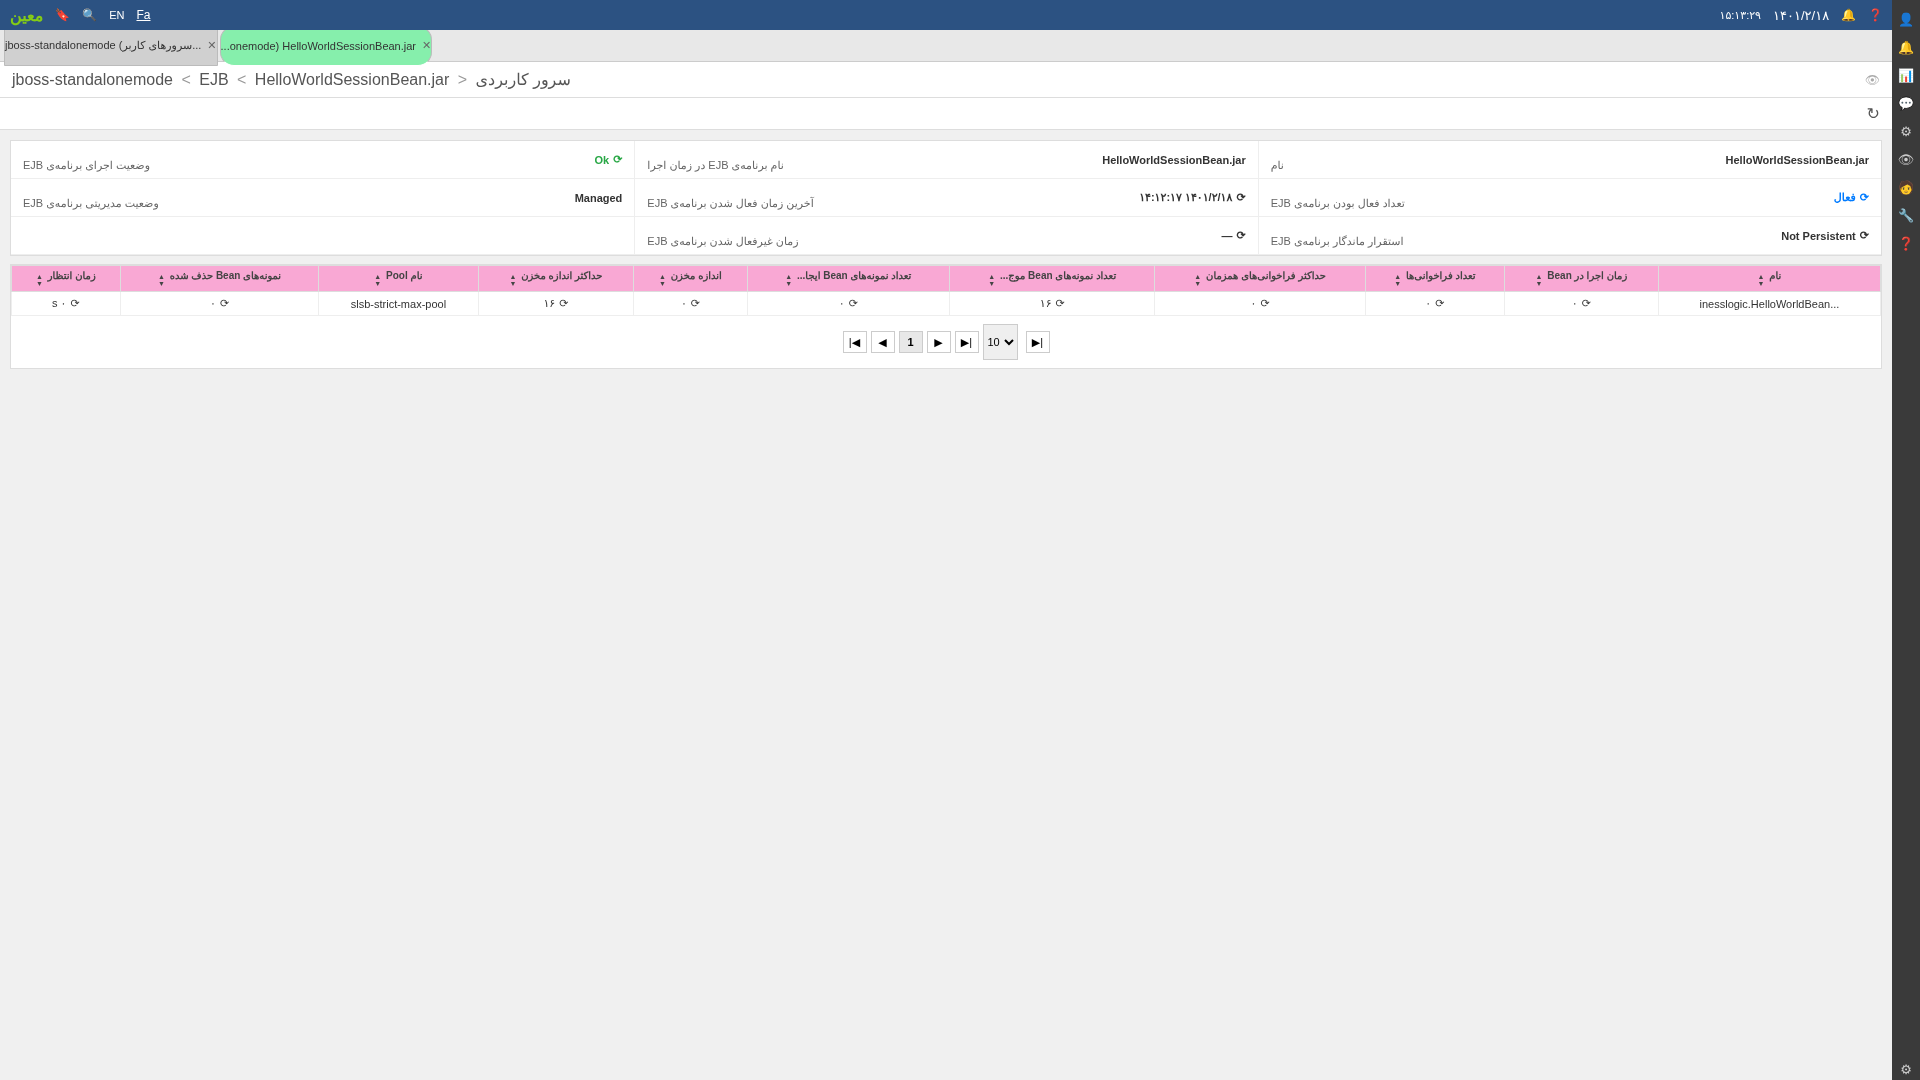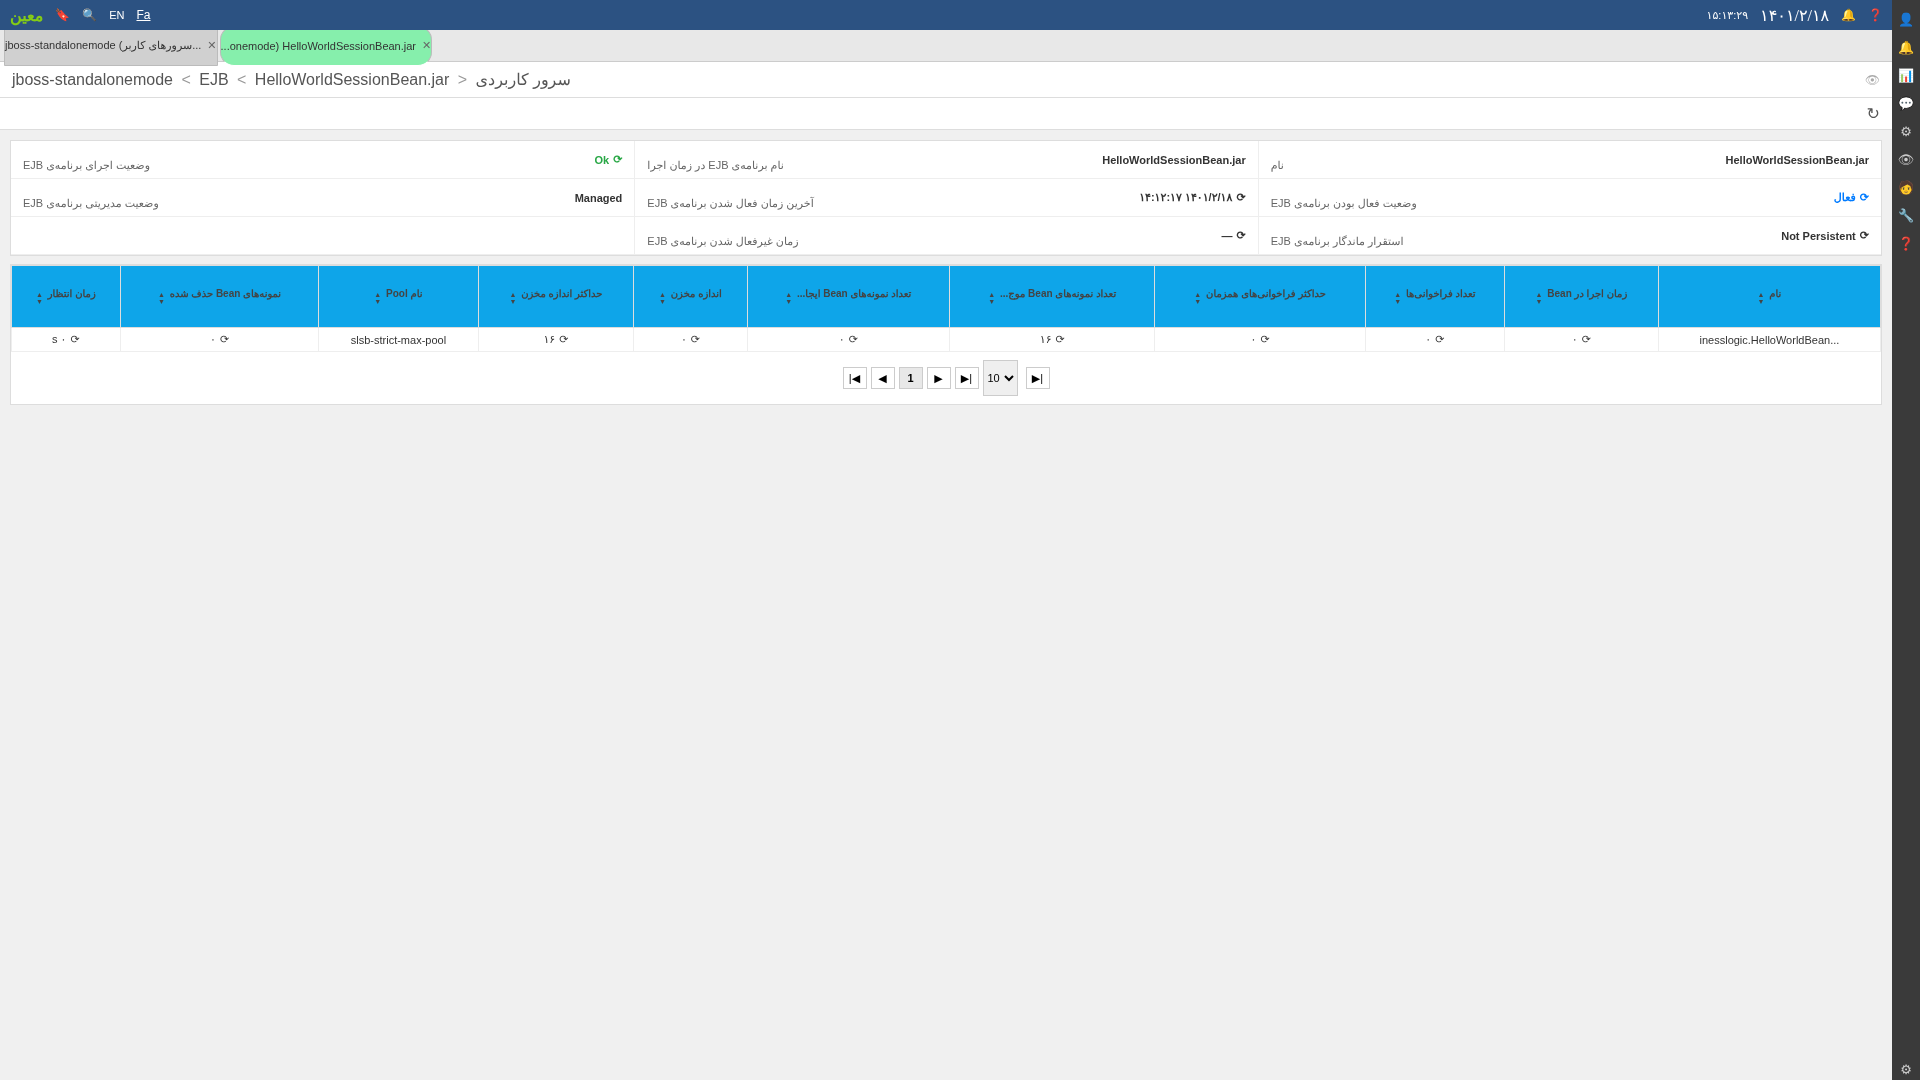--- a/index.html
+++ b/index.html
@@ -113,23 +113,23 @@
     .data-table-wrapper {
       background: white;
       border: 1px solid #ddd;
     }
     .data-table {
       width: 100%;
       border-collapse: collapse;
       direction: rtl;
     }
     .data-table th {
-      background: #0ea5e9;
+      background: #f9a8d4;
       border: 1px solid #ddd;
-      padding: 22px 8px;
+      padding: 4px 8px;
       font-size: 10px;
       color: #444;
       text-align: center;
       white-space: nowrap;
     }
     .data-table th .sort-arrows { display: inline-flex; flex-direction: column; font-size: 7px; margin-right: 2px; line-height: 1; }
     .data-table td {
       border: 1px solid #eee;
       padding: 5px 8px;
       font-size: 11px;
@@ -206,21 +206,21 @@
 </head>
 <body>
 
 <div class="layout-wrapper">
 
   <div class="topbar">
     <div class="topbar-left">
       <span>👤</span>
       <span>❓</span>
       <span>🔔</span>
-      <span style="font-size:16px;font-family:Liberation Serif, serif;">۱۴۰۱/۲/۱۸</span>
+      <span style="font-size:13px;">۱۴۰۱/۲/۱۸</span>
       <span style="font-size:11px; direction:ltr;margin-left:36px;">۱۵:۱۳:۲۹</span>
     </div>
     <div class="topbar-right">
       <span style="font-size:12px; cursor:pointer; text-decoration:underline;">Fa</span>
       <span style="font-size:11px; cursor:pointer;">EN</span>
       <span>🔍</span>
       <span>🔖</span>
       <span class="topbar-logo">معین</span>
     </div>
   </div>
@@ -271,21 +271,21 @@
           <span class="info-value status-ok">
             <span>⟳</span> Ok
           </span>
           <span class="info-label">وضعیت اجرای برنامه‌ی EJB</span>
         </div>
 
         <div class="info-cell">
           <span class="info-value status-active">
             <span>⟳</span> فعال
           </span>
-          <span class="info-label">وضعیت فعال بودن برنامه‌ی EJB</span>
+          <span class="info-label">تعداد فعال بودن برنامه‌ی EJB</span>
         </div>
         <div class="info-cell">
           <span class="info-value">
             <span>⟳</span> ۱۴۰۱/۲/۱۸ ۱۴:۱۲:۱۷
           </span>
           <span class="info-label">آخرین زمان فعال شدن برنامه‌ی EJB</span>
         </div>
         <div class="info-cell">
           <span class="info-value">Managed</span>
           <span class="info-label">وضعیت مدیریتی برنامه‌ی EJB</span>

